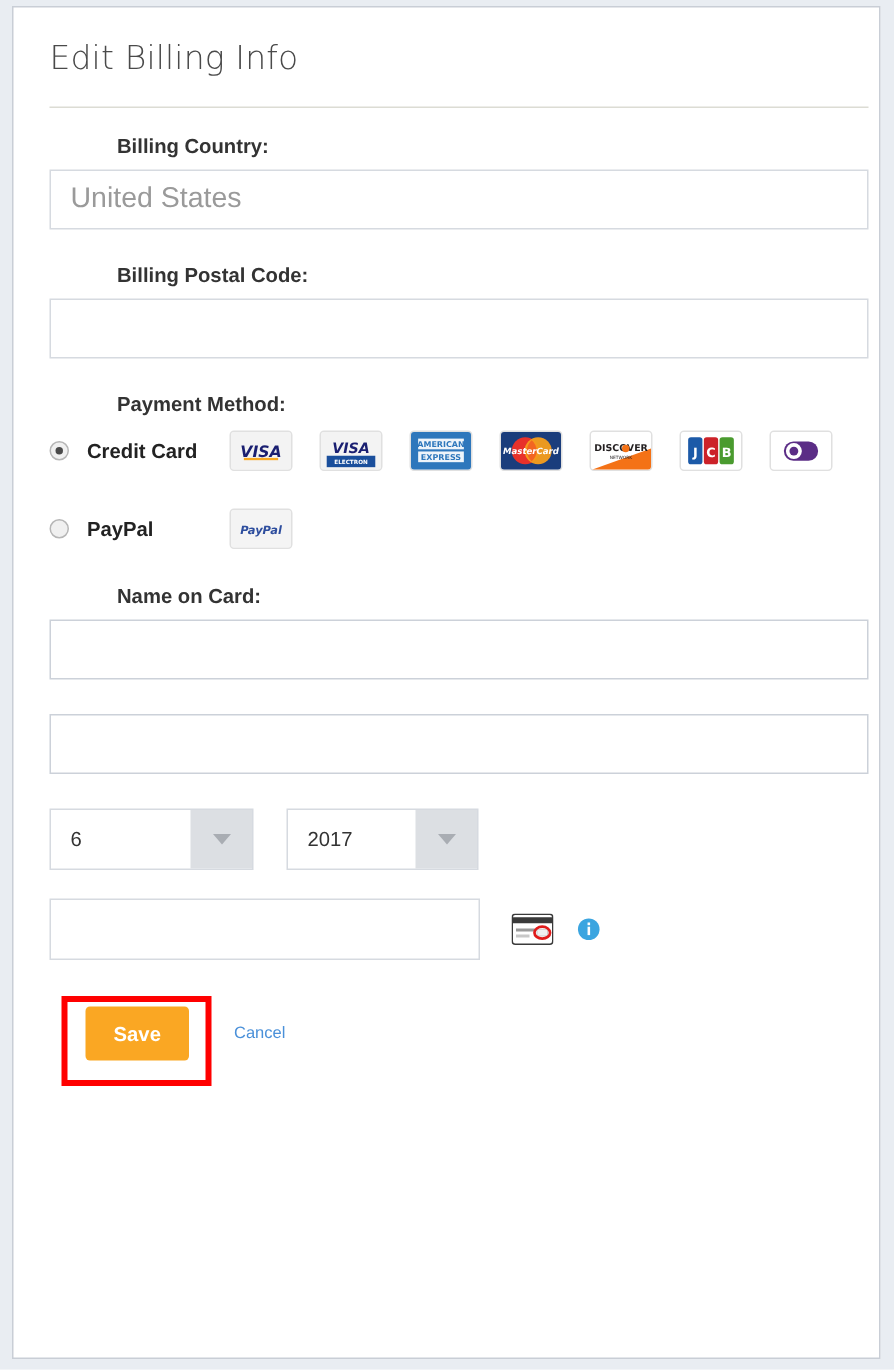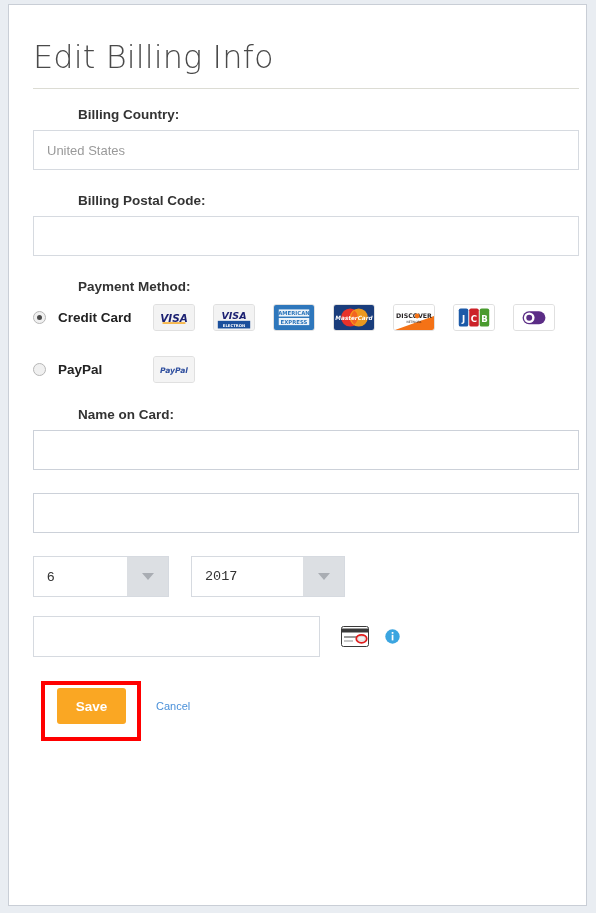--- a/index.html
+++ b/index.html
@@ -32,26 +32,26 @@
   }
   .inner {
     position: absolute;
     left: 16px;
     top: 18px;
     right: 9px;
     box-sizing: border-box;
   }
   .form-title {
     font-family: "DejaVu Sans", sans-serif;
-    font-size: 32px;
+    font-size: 22px;
     font-weight: 300;
     color: #4a4a4a;
     letter-spacing: 0.1px;
     padding: 0 0 0 8px;
-    margin: 17px 0 14px 0;
+    margin: 0 0 14px 0;
     line-height: 34px;
   }
   .title-divider {
     height: 1px;
     background: #dcdcd4;
     margin: 0 0 18px 8px;
     width: 546px;
   }
   .field-label {
     font-size: 13.5px;
@@ -63,21 +63,21 @@
   }
   .text-input {
     display: block;
     box-sizing: border-box;
     margin-left: 8px;
     width: 546px;
     height: 40px;
     border: 1px solid #d6dae0;
     background: #ffffff;
     font-family: "Liberation Sans", sans-serif;
-    font-size: 13px;
+    font-size: 19px;
     color: #333;
     padding: 0 13px;
     outline: none;
     border-radius: 0;
   }
   .text-input.strong-border { border: 1px solid #ccd1d9; }
   .text-input::placeholder { color: #9a9a9a; opacity: 1; }
   .gap-lg { height: 23px; }
   .gap-md { height: 19px; }
 
@@ -134,21 +134,21 @@
   .select-row { display: flex; margin-left: 8px; gap: 22px; }
   .select {
     display: flex;
     height: 41px;
     box-sizing: border-box;
     border: 1px solid #d6dae0;
     background: #fff;
     align-items: stretch;
   }
   .select.month { width: 136px; }
-  .select.year  { width: 154px; font-family: Liberation Mono, monospace; }
+  .select.year  { width: 128px; }
   .select-value {
     flex: 1;
     display: flex;
     align-items: center;
     padding-left: 13px;
     font-size: 13.5px;
     color: #333;
   }
   .select-btn {
     width: 41px;

